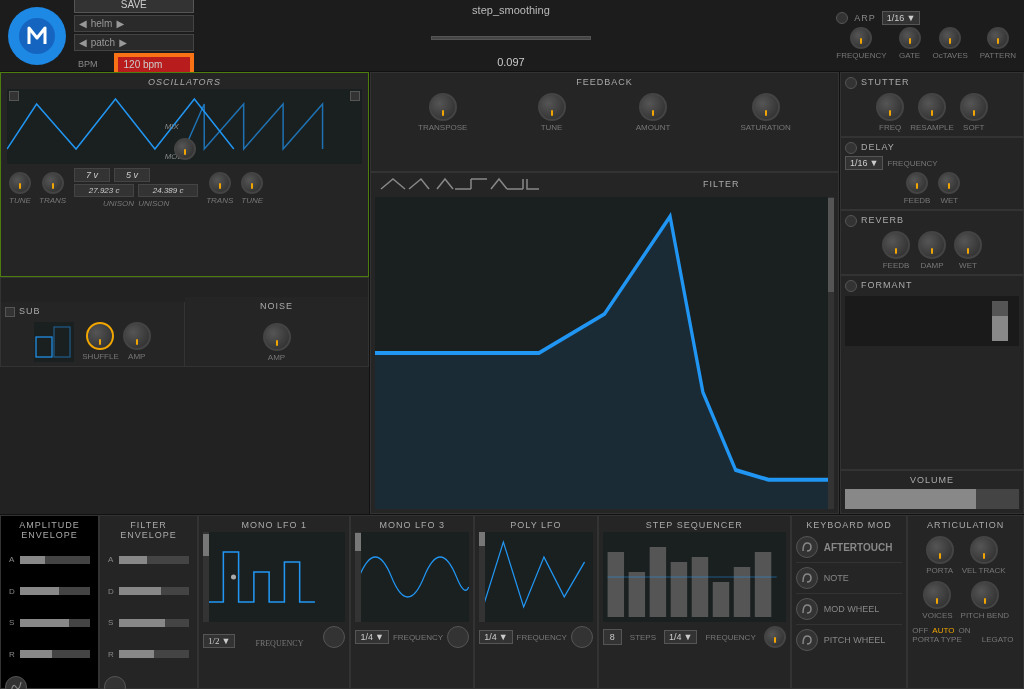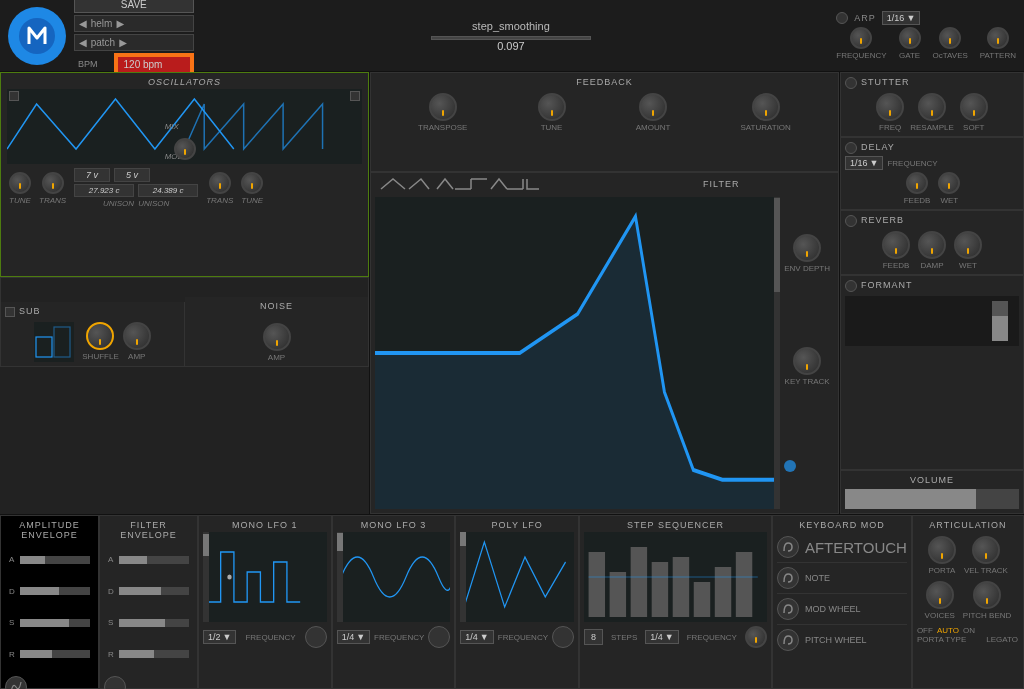--- a/index.html
+++ b/index.html
@@ -88,20 +88,21 @@
       font-size: 10px;
       width: 80px;
       margin-left: 12px;
     }
 
     .step-smoothing {
       flex: 1;
       display: flex;
       flex-direction: column;
       align-items: center;
+      gap: 16px;
     }
 
     .step-label { color: #bbb; font-size: 11px; margin-bottom: 4px; }
     .step-value { color: #ccc; font-size: 11px; }
     .step-slider {
       width: 160px;
       height: 4px;
       background: #444;
       border: 1px solid #555;
     }
@@ -496,36 +497,20 @@
               <path d="M0,80 L100,80 L140,60 L180,10 L200,100 L220,140 L240,145 L280,145" fill="none" stroke="#2196f3" stroke-width="2"></path>
 
               <path d="M0,80 L100,80 L140,60 L180,10 L200,100 L220,140 L240,145 L280,145 L280,160 L0,160 Z" fill="#2196f3" fill-opacity="0.1"></path>
             </svg>
             
             <div style="position:absolute; right:0; top:0; width:6px; height:100%; background:#333;">
               <div style="width:6px; height:30%; background:#555; margin-top:20%;"></div>
             </div>
           </div>
 
-          <div style="display:flex; flex-direction:column; justify-content:space-around; padding:4px; gap:8px;">
-            <div class="knob-group">
-              <div class="knob">
-                  <div class="knob-indicator"></div>
-                </div>
-              <span class="knob-label">ENV DEPTH</span>
-            </div>
-            <div class="knob-group">
-              <div class="knob">
-                  <div class="knob-indicator"></div>
-                </div>
-              <span class="knob-label">KEY TRACK</span>
-            </div>
-
-            <div style="width:12px; height:12px; border-radius:50%; background:#2196f3; opacity:0.7;"></div>
-          </div>
         </div>
       </div>
     </div>
 
     <div style="width:185px; display:flex; flex-direction:column; border-left:1px solid #111;">
 
       <div style="background:#252525; border:1px solid #333; padding:4px;">
         <div class="section-header">
           <span class="power-btn"></span>
           <span class="section-title">STUTTER</span>
@@ -727,21 +712,21 @@
 
           <polyline points="5,70 20,70 20,20 35,20 35,70 50,70 50,40 65,40 65,70 80,70 80,30 95,30 95,70 110,70" fill="none" stroke="#2196f3" stroke-width="1.5"></polyline>
 
           <circle cx="30" cy="45" r="2.5" fill="#aaa"></circle>
         </svg>
         
         <div style="position:absolute; left:0; top:0; width:6px; height:90px; background:#333;">
           <div style="width:6px; height:25%; background:#777; margin-top:30%;"></div>
         </div>
       </div>
-      <div style="display:flex; align-items:center; gap:9px; margin-top:4px;">
+      <div style="display:flex; align-items:flex-end; gap:20px; margin-top:4px;font-family:Liberation Serif, serif;">
         <div class="freq-display">
           <span>1/2</span>
           <span>▼</span>
         </div>
         <span class="knob-label">FREQUENCY</span>
         <div style="width:22px; height:22px; border-radius:50%; background:#333; border:1px solid #555; cursor:pointer; margin-left:auto;"></div>
       </div>
     </div>
 
     <div style="flex:0.9; background:#252525; border:1px solid #333; padding:4px;">
@@ -818,21 +803,21 @@
     </div>
 
     <div style="width:158px; background:#252525; border:1px solid #333; padding:4px;">
       <div class="section-title">KEYBOARD MOD</div>
       <div class="mod-row">
         <div class="mod-icon">
           <svg width="14" height="14" viewBox="0 0 14 14">
               <path d="M3,11 Q3,3 7,3 Q11,3 11,7 Q11,11 7,11" fill="none" stroke="#888" stroke-width="1.5"></path>
             </svg>
         </div>
-        <span style="font-size:15px; color:#888;">AFTERTOUCH</span>
+        <span style="font-size:10px; color:#888;font-weight:bold;">AFTERTOUCH</span>
       </div>
       <div class="mod-row">
         <div class="mod-icon">
           <svg width="14" height="14" viewBox="0 0 14 14">
               <path d="M3,11 Q3,3 7,3 Q11,3 11,7 Q11,11 7,11" fill="none" stroke="#888" stroke-width="1.5"></path>
             </svg>
         </div>
         <span style="font-size:9px; color:#888;">NOTE</span>
       </div>
       <div class="mod-row">

